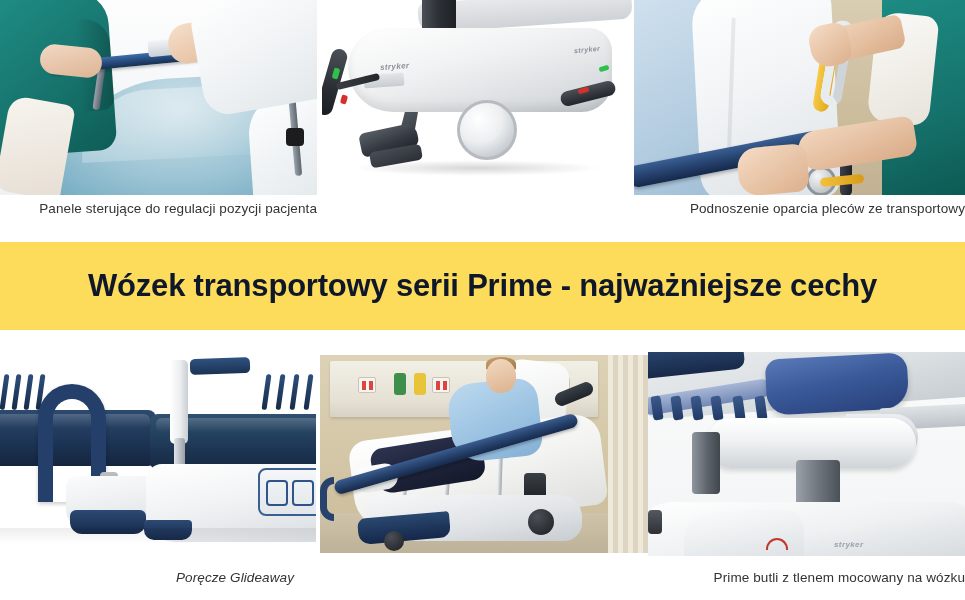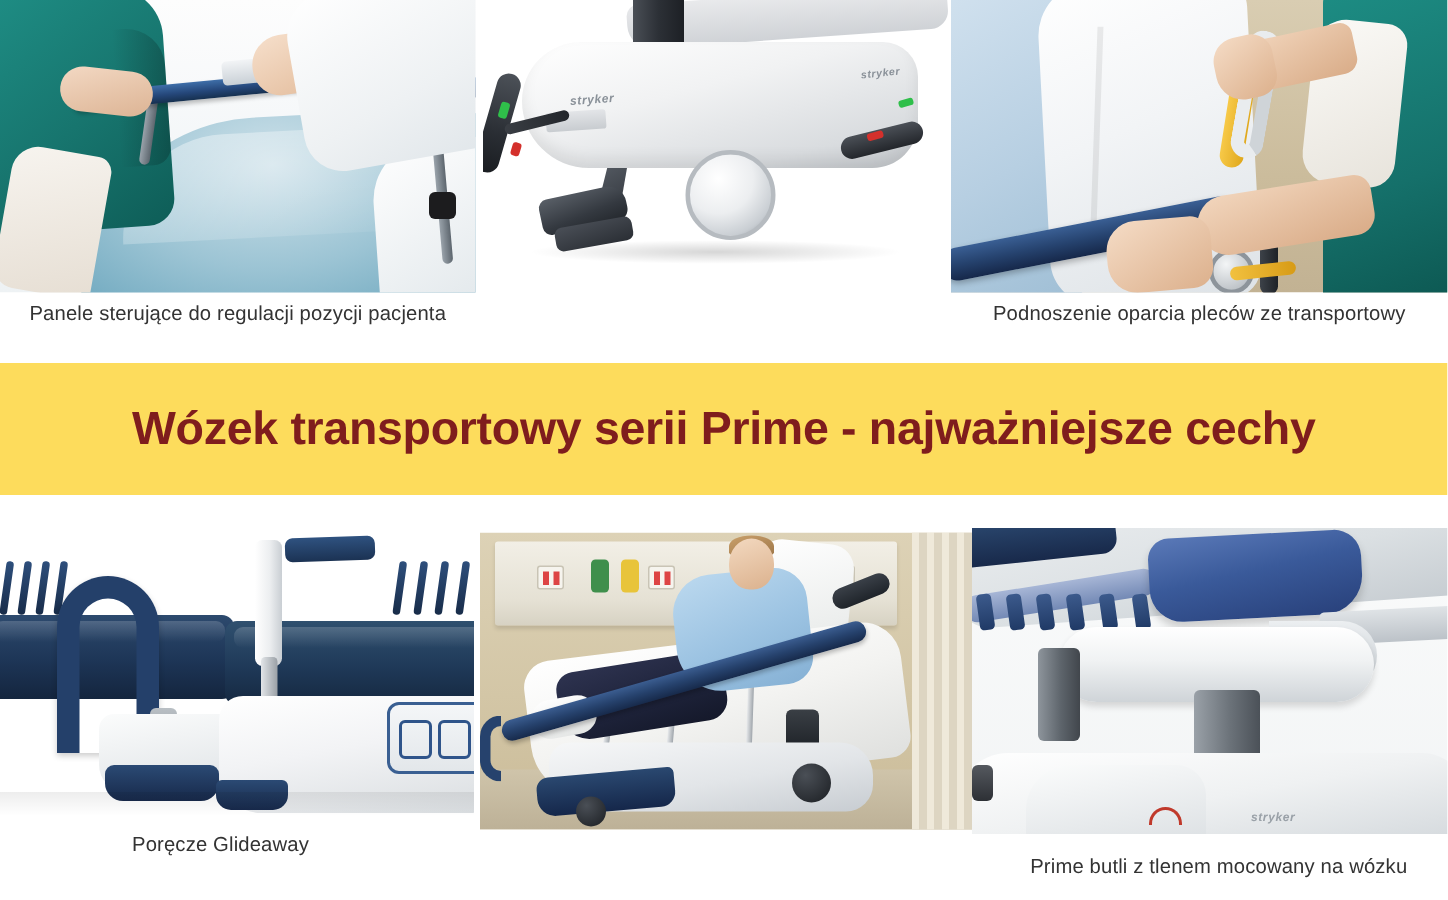--- a/index.html
+++ b/index.html
@@ -9,21 +9,21 @@
     font-family: "Liberation Sans", sans-serif;
     overflow: hidden;
   }
   .page { position: relative; width: 965px; height: 600px; background:#fff; }
 
   
   .tile { position: absolute; overflow: hidden; }
   .photo { position: absolute; inset: 0; overflow: hidden; }
   .caption {
     position: absolute;
-    text-align: center;
+    text-align: right;
     font-size: 13.5px;
     color: #333333;
     letter-spacing: .1px;
     white-space: nowrap;
   }
 
   
   #tile-control-panels { left:0;   top:0; width:317px; height:195px; }
   #tile-simplicity     { left:322px; top:0; width:312px; height:195px; }
   #tile-backrest       { left:634px; top:0; width:331px; height:195px; }
@@ -32,30 +32,30 @@
   #cap-simplicity     { left:322px; top:201px; width:312px; }
   #cap-backrest       { left:634px; top:201px; width:331px; }
 
   
   #banner {
     position:absolute; left:0; top:242px; width:965px; height:88px;
     background:#fddc5c;
     display:flex; align-items:center; justify-content:center;
   }
   #banner-title {
-    font-size: 31px; font-weight: 700; color:#7f1d1d;
+    font-size: 31px; font-weight: 700; color:#0f172a;
     letter-spacing: -0.2px; white-space: nowrap;
   }
 
   
   #tile-glideaway  { left:0;   top:352px; width:316px; height:204px; }
   #tile-cardiac    { left:320px; top:355px; width:328px; height:198px; }
   #tile-oxygen     { left:648px; top:352px; width:317px; height:204px; }
 
-  #cap-glideaway { left:0;   top:555px; width:294px; }
+  #cap-glideaway { left:0;   top:570px; width:294px;font-style:italic; }
   #cap-cardiac   { left:294px; top:570px; width:372px; }
   #cap-oxygen    { left:660px; top:570px; width:305px; }
 
   
   .p1-bg { position:absolute; inset:0; background:
       linear-gradient(180deg,#fdfdfd 0%,#f3f6f8 55%,#eef2f4 100%); }
   .p1-scrub {           
     position:absolute; left:-18px; top:-6px; width:130px; height:160px;
     background: linear-gradient(145deg,#1f8f86 0%,#17756e 55%,#0e5d57 100%);
     border-radius: 12px 34px 18px 10px;

